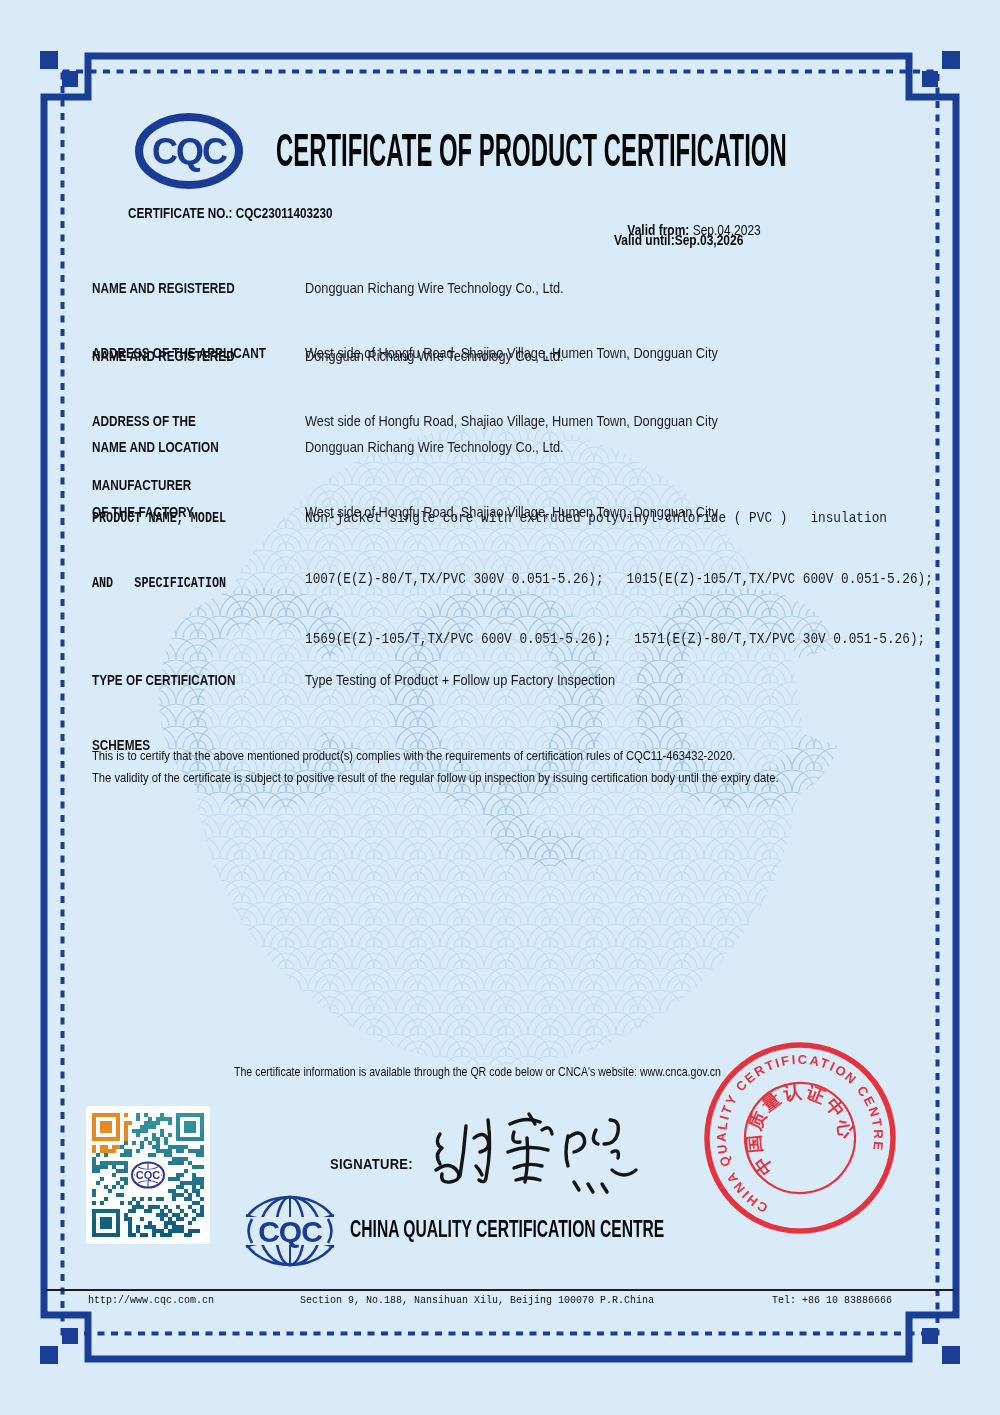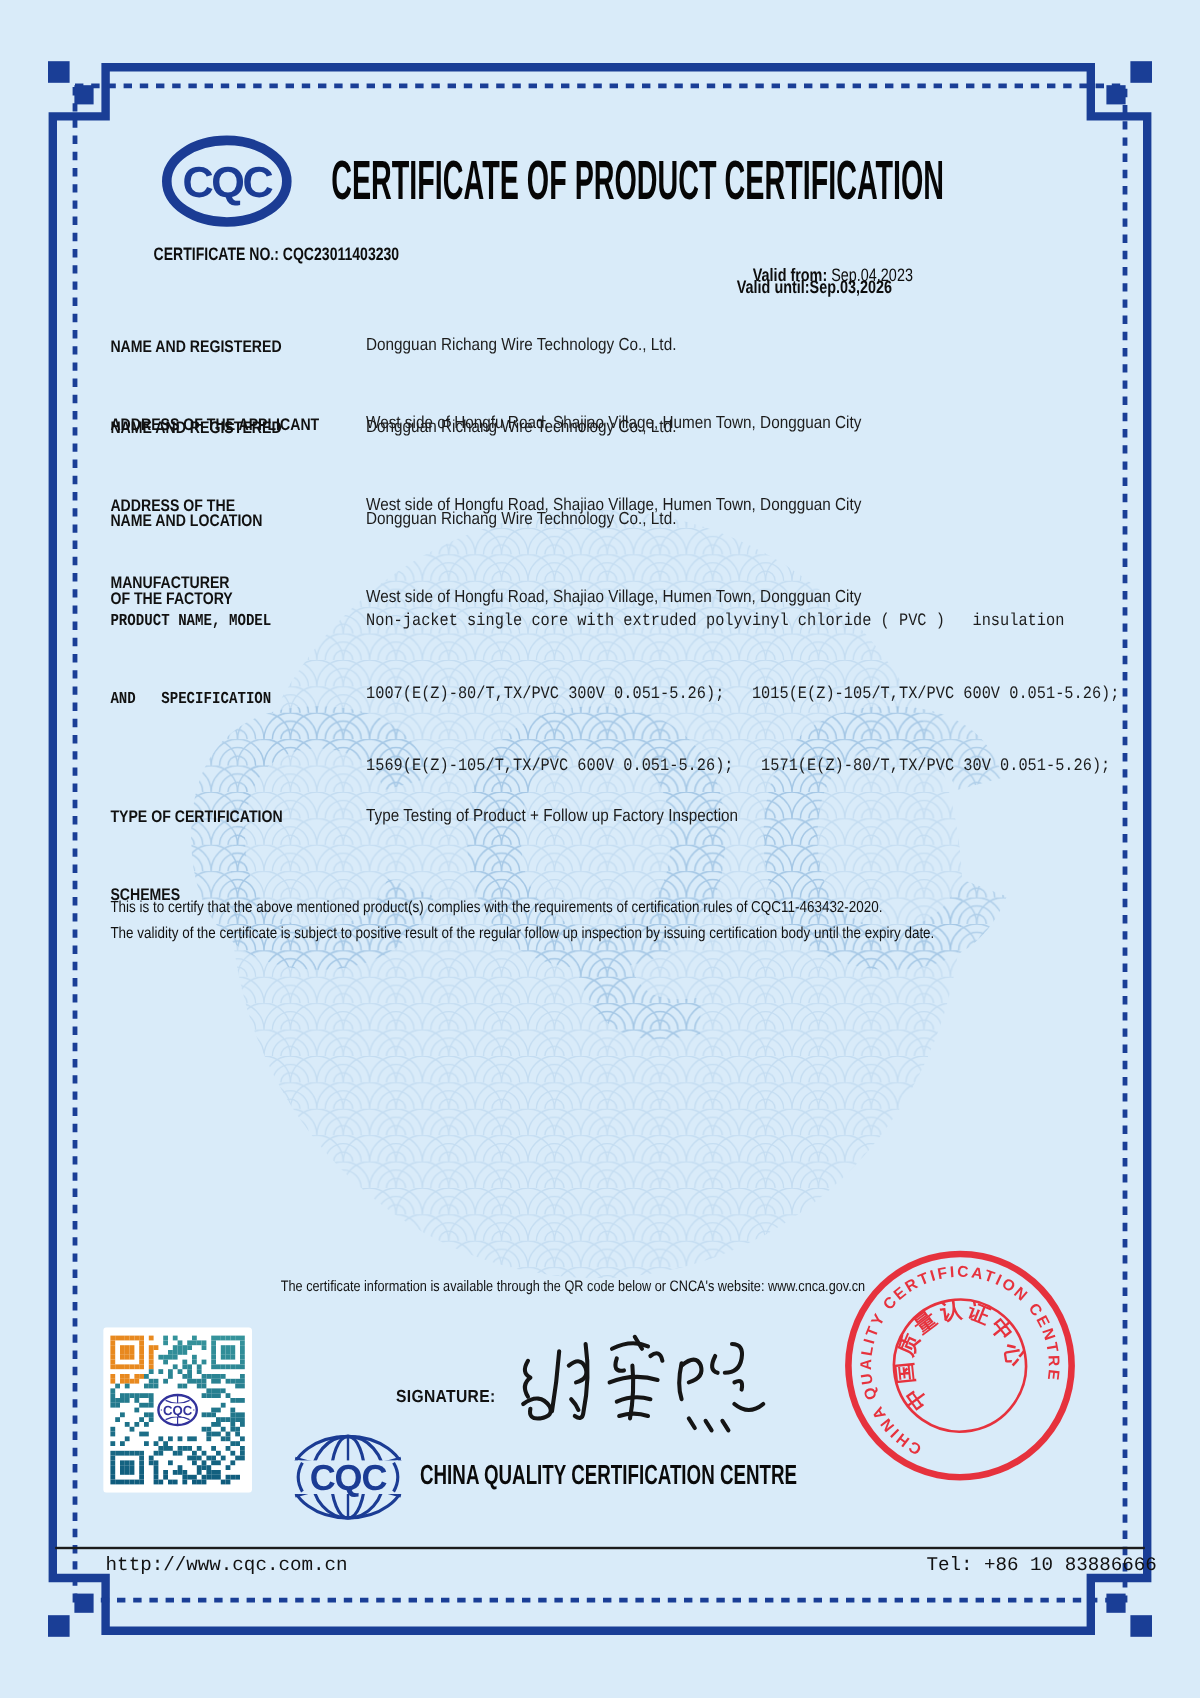--- a/index.html
+++ b/index.html
@@ -11,21 +11,21 @@
   .condV{transform:scaleX(0.88);transform-origin:0 0;white-space:pre;font-size:14.5px;line-height:21.8px;color:#1c1c1c;}
   .condV3{transform:scaleX(0.88);transform-origin:0 0;white-space:pre;font-size:14.5px;line-height:20.2px;color:#1c1c1c;}
   .title{font-size:46px;font-weight:bold;line-height:46px;letter-spacing:0px;color:#060606;
          transform:scaleX(0.52);transform-origin:0 0;white-space:pre;}
   .certno{font-size:15px;font-weight:bold;transform:scaleX(0.78);transform-origin:0 0;white-space:pre;color:#0d0d0d;}
   .valid{font-size:15px;transform:scaleX(0.80);transform-origin:0 0;white-space:pre;color:#0d0d0d;}
   .stmt{font-size:13.2px;line-height:21.8px;transform:scaleX(0.85);transform-origin:0 0;white-space:pre;color:#111;}
   .qrnote{font-size:12.6px;transform:scaleX(0.84);transform-origin:0 0;white-space:pre;color:#111;}
   .sig-label{font-size:14.5px;font-weight:bold;letter-spacing:.3px;transform:scaleX(0.9);transform-origin:0 0;color:#111;}
   .orgname{font-size:23px;font-weight:bold;transform:scaleX(0.68);transform-origin:0 0;white-space:pre;color:#0a0a0a;}
-  .footer-txt{font-family:"Liberation Mono","DejaVu Sans Mono",monospace;font-size:16px;color:#111;white-space:pre;}
+  .footer-txt{font-family:"Liberation Mono","DejaVu Sans Mono",monospace;font-size:10px;color:#111;white-space:pre;}
   .field{position:absolute;left:92px;width:820px;}
   .field .val{position:absolute;left:213px;top:0;}
 </style>
 </head>
 <body>
 
 <div id="page">
 
   <svg class="abs" style="left:0;top:0;" width="1000" height="1415" viewBox="0 0 1000 1415">
     <defs>
@@ -88,21 +88,21 @@
   </div>
 
   <div class="field" style="top:346px;">
     <div class="condL"><div>NAME AND REGISTERED</div>
                        <div>ADDRESS OF THE</div>
                        <div>MANUFACTURER</div></div>
     <div class="val condV"><div>Dongguan Richang Wire Technology Co., Ltd.</div>
                            <div>West side of Hongfu Road, Shajiao Village, Humen Town, Dongguan City</div></div>
   </div>
 
-  <div class="field" style="top:423px;">
+  <div class="field" style="top:437px;">
     <div class="condL"><div>NAME AND LOCATION</div>
                        <div>OF THE FACTORY</div></div>
     <div class="val condV"><div>Dongguan Richang Wire Technology Co., Ltd.</div>
                            <div>West side of Hongfu Road, Shajiao Village, Humen Town, Dongguan City</div></div>
   </div>
 
   <div class="field" style="top:508px;font-family:Liberation Mono, monospace;">
     <div class="condL"><div>PRODUCT NAME, MODEL</div>
                        <div>AND   SPECIFICATION</div></div>
     <div class="val condV3"><div>Non-jacket single core with extruded polyvinyl chloride ( PVC )   insulation</div>
@@ -541,15 +541,16 @@
         <textPath href="#stamp-en-arc" startOffset="0">CHINA QUALITY CERTIFICATION CENTRE</textPath>
       </text>
       <text font-family="Liberation Sans,sans-serif" font-weight="bold" font-size="18" letter-spacing="2.5" fill="#e8232e">
         <textPath href="#stamp-cn-arc" startOffset="0">中国质量认证中心</textPath>
       </text>
     </g>
   </svg>
 
   <div class="abs" style="left:46px;top:1289px;width:908px;height:2px;background:#1c1c1c;"></div>
   <div class="abs footer-txt" style="left:88px;top:1295px;">http://www.cqc.com.cn</div>
+  <div class="abs footer-txt" style="left:300px;top:1295px;">Section 9, No.188, Nansihuan Xilu, Beijing 100070 P.R.China</div>
   <div class="abs footer-txt" style="left:772px;top:1295px;">Tel: +86 10 83886666</div>
 
 </div>
 
 </body></html>

